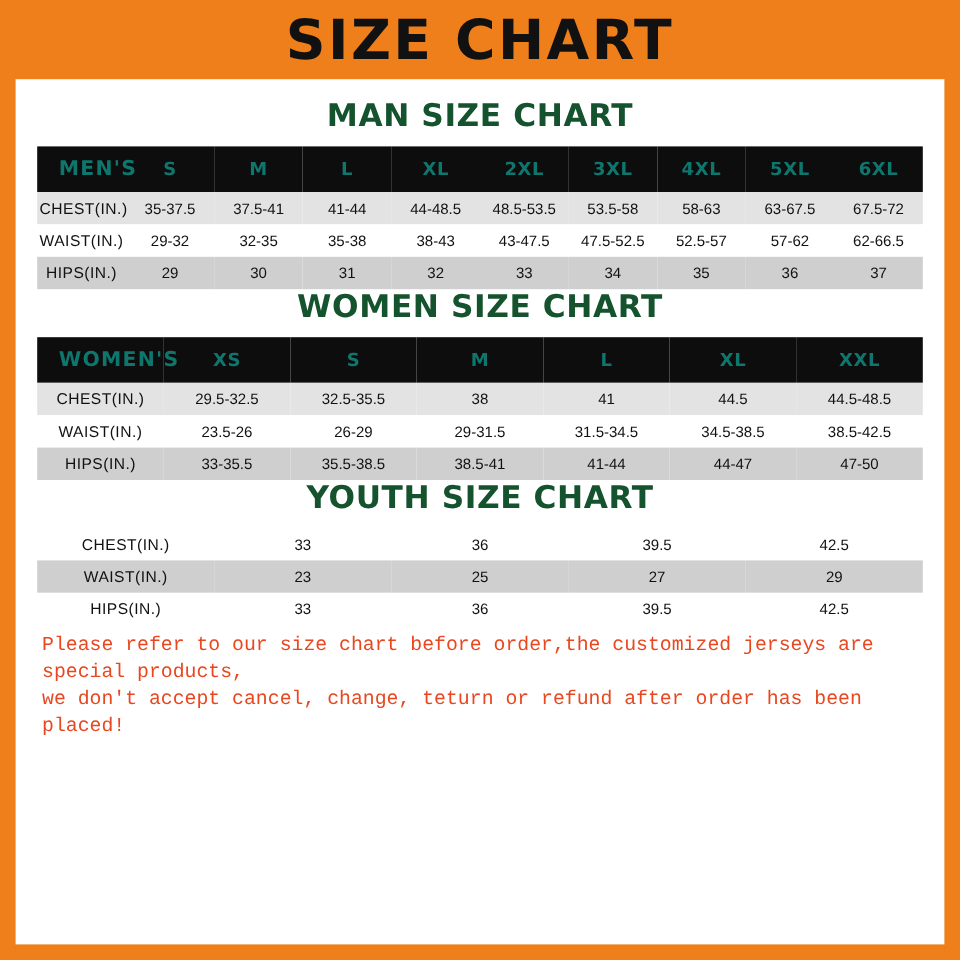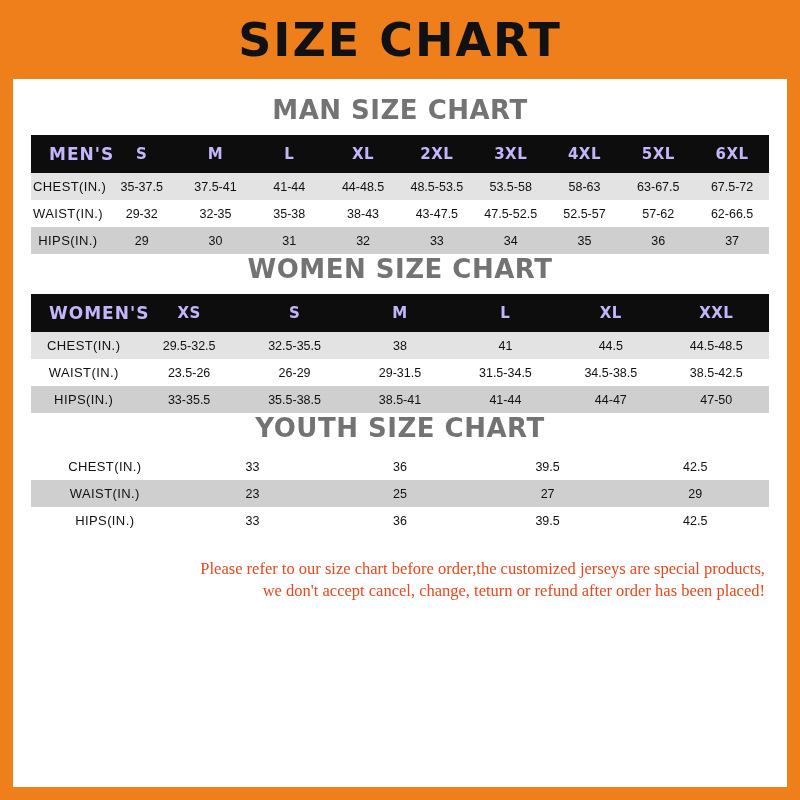--- a/index.html
+++ b/index.html
@@ -18,21 +18,21 @@
     width: 800px;
     height: 800px;
     background: #ffffff;
     box-sizing: border-box;
     border-left: 13px solid #ef7f1a;
     border-right: 13px solid #ef7f1a;
     border-bottom: 13px solid #ef7f1a;
   }
   .header-band {
     background: #ef7f1a;
-    height: 79px;
+    height: 66px;
     margin: 0 -13px;
     display: flex;
     align-items: center;
     justify-content: center;
   }
   .header-title {
     font-family: "DejaVu Sans", sans-serif;
     font-weight: bold;
     font-size: 46px;
     letter-spacing: 2px;
@@ -40,36 +40,36 @@
     line-height: 1;
   }
   .content {
     padding: 0 18px;
   }
   .section-title {
     text-align: center;
     font-family: "DejaVu Sans", sans-serif;
     font-weight: bold;
     font-size: 26px;
-    color: #737373;
+    color: #14532d;
     letter-spacing: 0.5px;
   }
   .s1 { margin-top: 16px; }
   .s2 { }
   .s3 { }
 
   table.size-table {
     width: 100%;
     border-collapse: collapse;
     margin-top: 10px;
     table-layout: fixed;
   }
   table.size-table tr.head-row {
     background: #0d0d0d;
-    color: #c4b5fd;
+    color: #0f766e;
   }
   table.size-table tr.head-row th {
     font-family: "DejaVu Sans", sans-serif;
     font-weight: bold;
     font-size: 15px;
     padding: 9px 2px;
     text-align: center;
     letter-spacing: 0.5px;
   }
   table.size-table tr.head-row th.first {
@@ -98,26 +98,26 @@
   
   .women td { font-size: 13.5px; padding: 8px 2px; }
   .women tr.head-row th { font-size: 17px; padding: 11px 2px; }
   .women tr.head-row th.first { font-size: 18px; margin-top: 38px; }
 
   .youth td { font-size: 13.5px; padding: 9px 2px; }
   .youth tr.head-row th { font-size: 16px; padding: 11px 2px; }
   .youth tr.head-row th.first { font-size: 18px; }
 
   .notice {
-    margin-top: 24px;
-    text-align: right;
+    margin-top: 6px;
+    text-align: left;
     color: #e8471f;
     font-size: 16.5px;
     line-height: 1.35;
-    font-family: Liberation Serif, serif;
+    font-family: Liberation Mono, monospace;
     padding: 0 4px;
   }
 </style>
 </head>
 <body>
 
 <div class="page">
 
   <div class="header-band">
     <div class="header-title">SIZE CHART</div>

